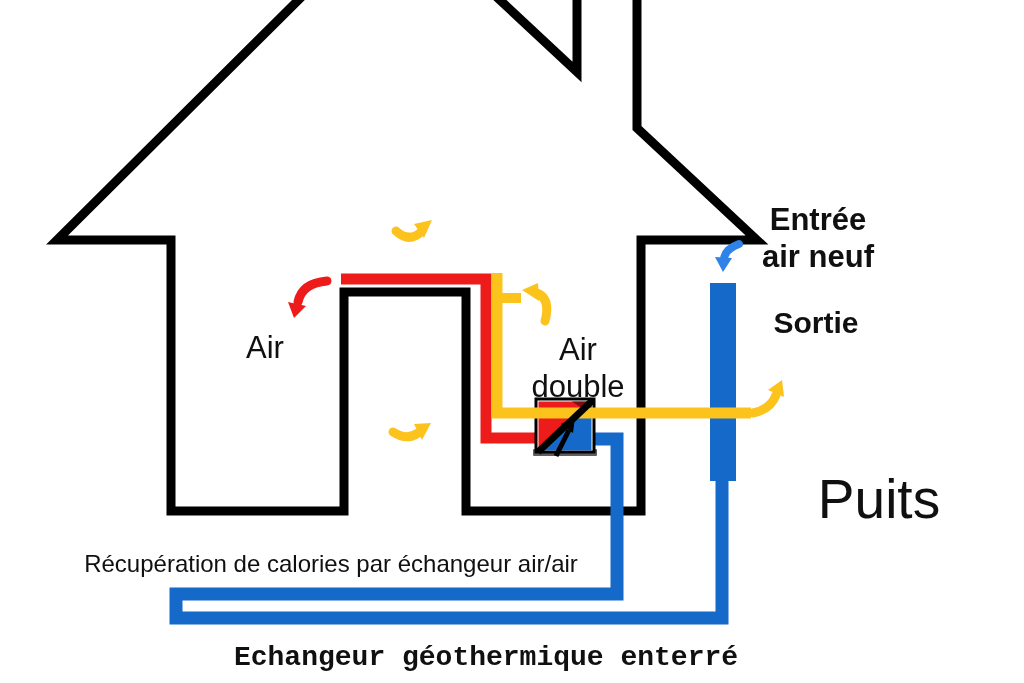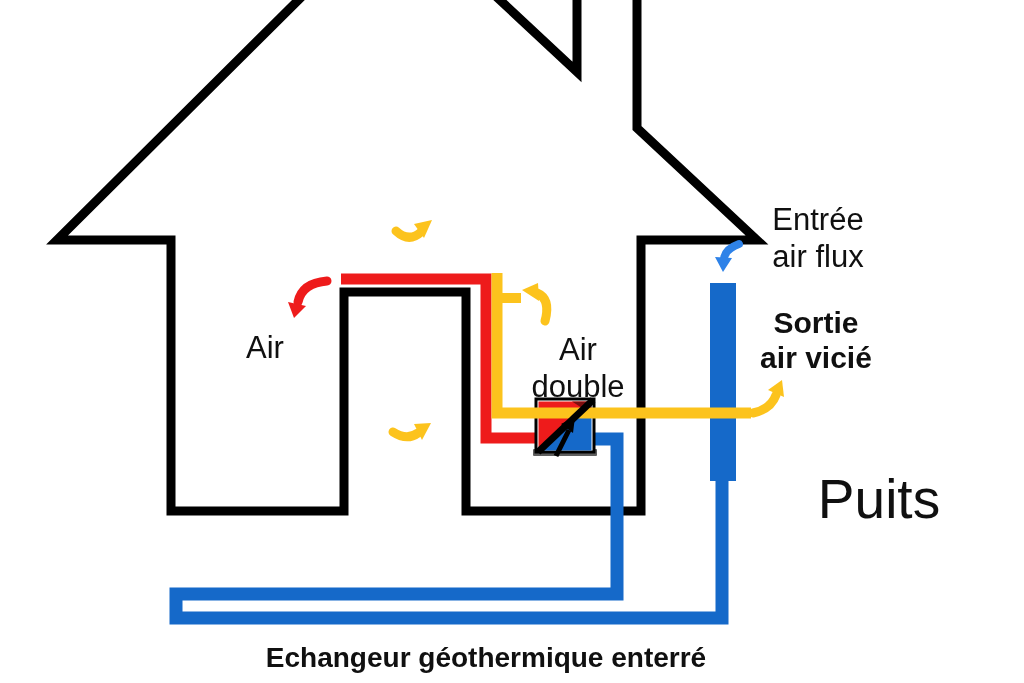--- a/index.html
+++ b/index.html
@@ -94,31 +94,31 @@
 
   <div class="label lbl-mid" style="left:265px;top:330px;">
     <div>Air</div>
   </div>
 
   <div class="label lbl-mid" style="left:578px;top:332px;">
     <div>Air</div>
     <div>double</div>
   </div>
 
-  <div class="label lbl-mid" style="left:818px;top:202px;">
+  <div class="label lbl-mid" style="left:818px;top:202px;font-weight:bold;">
     <div>Entrée</div>
-    <div>air flux</div>
+    <div>air neuf</div>
   </div>
 
   <div class="label lbl-semibold" style="left:816px;top:305px;">
     <div>Sortie</div>
-    <div>air vicié</div>
   </div>
 
   <div class="label lbl-big" style="left:879px;top:468px;">
     <div>Puits</div>
   </div>
 
 
+  <div class="label lbl-sub" style="left:331px;top:550px;">Récupération de calories par échangeur air/air</div>
 
-  <div class="label lbl-bold" style="left:486px;top:641px;">Echangeur géothermique enterré</div>
+  <div class="label lbl-bold" style="left:486px;top:641px;font-family:Liberation Mono, monospace;">Echangeur géothermique enterré</div>
 
 </div>
 
 </body></html>

